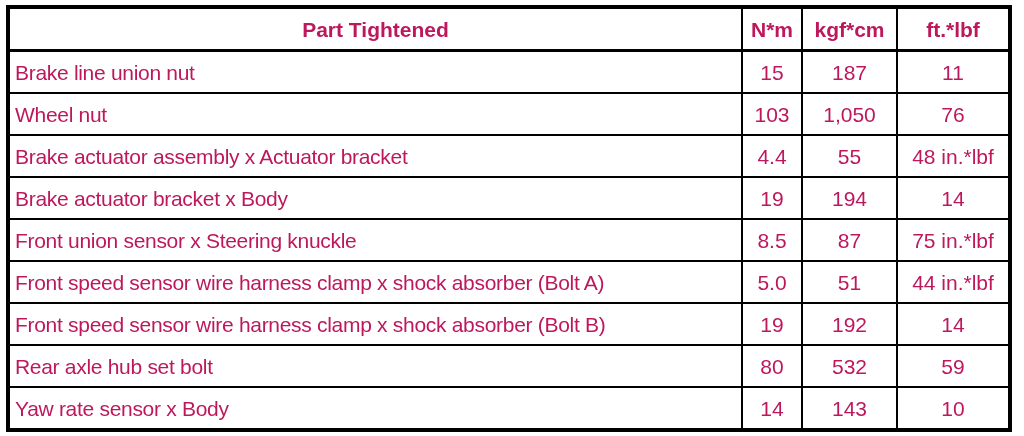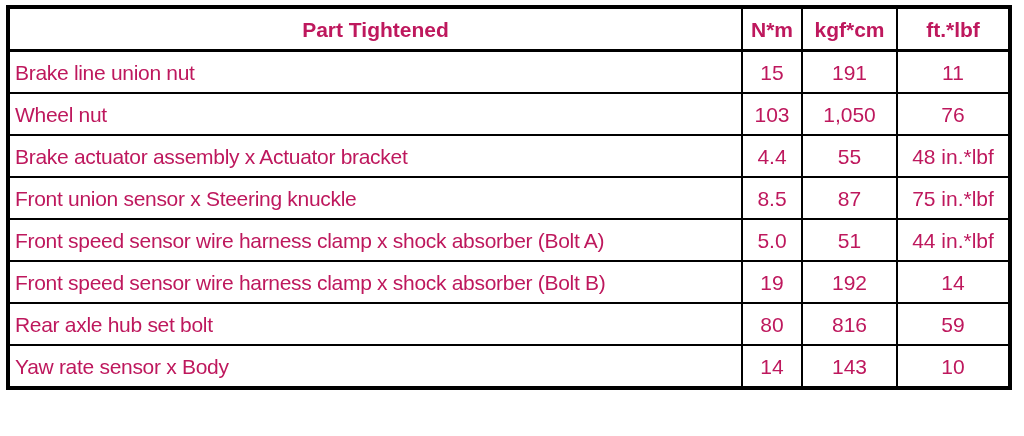--- a/index.html
+++ b/index.html
@@ -76,34 +76,40 @@
         <th>Part Tightened</th>
         <th>N*m</th>
         <th>kgf*cm</th>
         <th>ft.*lbf</th>
       </tr>
     </thead>
     <tbody>
       <tr>
         <td class="part">Brake line union nut</td>
         <td class="num">15</td>
-        <td class="num">191</td>
+        <td class="num">187</td>
         <td class="num">11</td>
       </tr>
       <tr>
         <td class="part">Wheel nut</td>
         <td class="num">103</td>
         <td class="num">1,050</td>
         <td class="num">76</td>
       </tr>
       <tr>
         <td class="part">Brake actuator assembly x Actuator bracket</td>
         <td class="num">4.4</td>
         <td class="num">55</td>
         <td class="num">48 in.*lbf</td>
+      </tr>
+      <tr>
+        <td class="part">Brake actuator bracket x Body</td>
+        <td class="num">19</td>
+        <td class="num">194</td>
+        <td class="num">14</td>
       </tr>
       <tr>
         <td class="part">Front union sensor x Steering knuckle</td>
         <td class="num">8.5</td>
         <td class="num">87</td>
         <td class="num">75 in.*lbf</td>
       </tr>
       <tr>
         <td class="part">Front speed sensor wire harness clamp x shock absorber (Bolt A)</td>
         <td class="num">5.0</td>
@@ -112,21 +118,21 @@
       </tr>
       <tr>
         <td class="part">Front speed sensor wire harness clamp x shock absorber (Bolt B)</td>
         <td class="num">19</td>
         <td class="num">192</td>
         <td class="num">14</td>
       </tr>
       <tr>
         <td class="part">Rear axle hub set bolt</td>
         <td class="num">80</td>
-        <td class="num">816</td>
+        <td class="num">532</td>
         <td class="num">59</td>
       </tr>
       <tr>
         <td class="part">Yaw rate sensor x Body</td>
         <td class="num">14</td>
         <td class="num">143</td>
         <td class="num">10</td>
       </tr>
     </tbody>
   </table>

